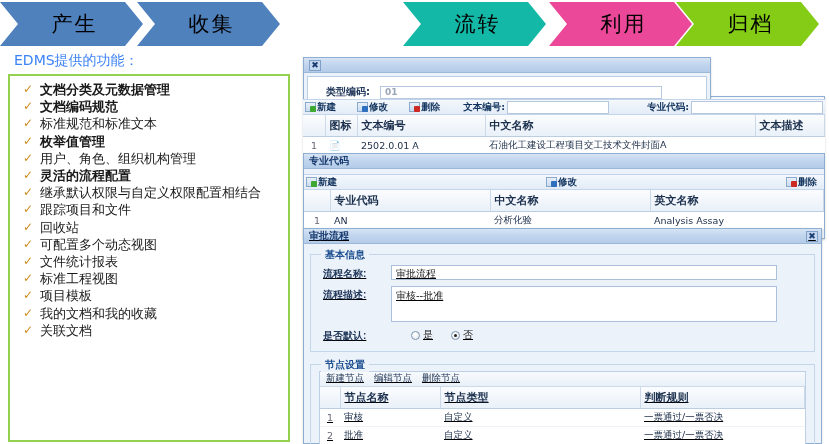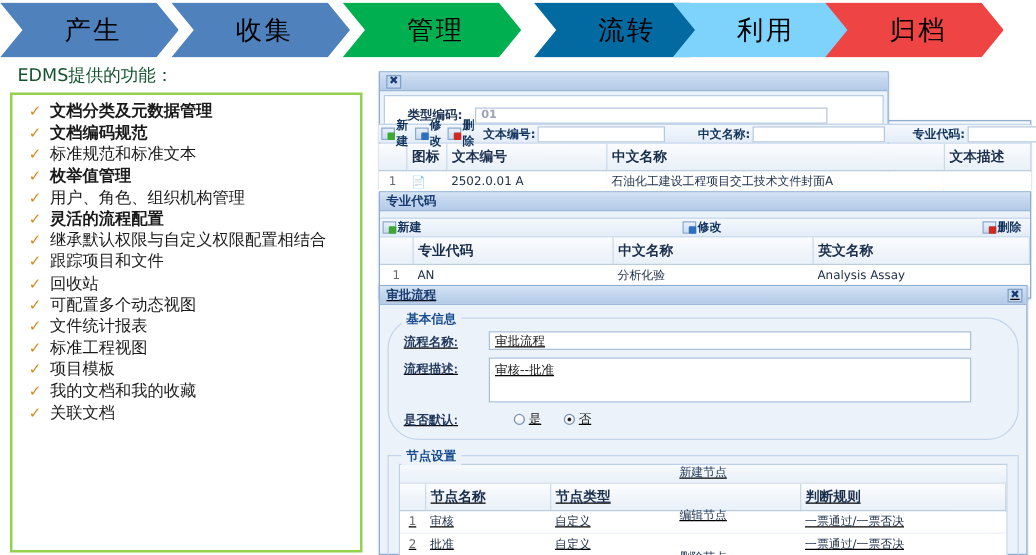--- a/index.html
+++ b/index.html
@@ -28,21 +28,21 @@
     clip-path: polygon(0 0, calc(100% - 18px) 0, 100% 50%, calc(100% - 18px) 100%, 0 100%, 18px 50%);
   }
   .chev.first { clip-path: polygon(0 0, calc(100% - 18px) 0, 100% 50%, calc(100% - 18px) 100%, 0 100%, 18px 50%); }
   .chev span { padding-left: 6px; }
 
   
   #left-panel {
     position: absolute; left: 8px; top: 52px; width: 288px;
   }
   #edms-heading {
-    font-size: 14px; color: #14532d;
+    font-size: 14px; color: #3b82f6;
     font-family: "DejaVu Sans", "Liberation Sans", sans-serif;
     margin: 0 0 4px 6px;
     letter-spacing: 0px;
   }
   #feature-box {
     border: 2px solid #94d14f;
     background: #ffffff;
     padding: 5px 6px 6px 6px;
     width: 282px;
     height: 368px;
@@ -184,50 +184,46 @@
   .rdot {
     width: 9px; height: 9px; border-radius: 50%;
     background: radial-gradient(circle at 35% 30%, #ffffff, #e2e8ef);
     border: 1px solid #7d93ad; display:inline-block; position: relative;
   }
   .rdot.on::after {
     content:''; position:absolute; left:2px; top:2px;
     width:3px; height:3px; border-radius:50%; background:#222;
   }
   .minitool {
-    display:flex; gap: 21px; align-items:center;
+    display:flex; gap: 10px; align-items:flex-start;
     height: 15px; padding: 0 6px;
     background: linear-gradient(to bottom,#f7fafd,#e9f0f8);
     border-bottom: 1px solid #cbd9e8;
     font-size: 9.5px; color:#1b2f4d;
     font-family: "DejaVu Sans", "Liberation Sans", sans-serif;
-    flex-direction: column;
   }
   .minitool span { cursor: pointer; }
 </style>
 </head>
 <body>
 
 <div id="banner">
     <div class="chev" style="left: 137px; width: 143px; background: rgb(79, 129, 189);">
       <span>收集</span>
     </div>
     <div class="chev first" style="left: 0px; width: 143px; background: rgb(79, 129, 189);">
       <span>产生</span>
     </div>
-    <div class="chev" style="left: 274px; width: 143px; background: rgb(0, 176, 80);">
-      <span>管理</span>
-    </div>
-    <div class="chev" style="left: 427px; width: 143px; background: #0369a1;">
+    <div class="chev" style="left: 403px; width: 143px; background: #14b8a6;">
       <span>流转</span>
     </div>
-    <div class="chev" style="left: 538px; width: 143px; background: #7dd3fc;">
+    <div class="chev" style="left: 549px; width: 143px; background: #ec4899;">
       <span>利用</span>
     </div>
-    <div class="chev" style="left: 660px; width: 143px; background: #ef4444; font-family: Liberation Mono, monospace;">
+    <div class="chev" style="left: 676px; width: 143px; background: #84cc16; font-family: Liberation Mono, monospace;">
       <span>归档</span>
     </div>
   </div>
 
 <div id="left-panel">
   <div id="edms-heading">EDMS提供的功能：</div>
   <div id="feature-box">
     <ul class="features" id="feature-list">
         <li class="bold">
           <span class="tick">✓</span>
@@ -321,24 +317,20 @@
       <span class="ic edit"></span>
       <span>修改</span>
     </div>
     <div class="tbtn">
       <span class="ic del"></span>
       <span>删除</span>
     </div>
     <div class="inline-field">
       <span class="lb">文本编号:</span>
       <span class="txtbox" style="width:102px;"></span>
-    </div>
-    <div class="inline-field" style="margin-left:26px;">
-      <span class="lb">中文名称:</span>
-      <span class="txtbox" style="width:106px;"></span>
     </div>
     <div class="inline-field" style="margin-left:22px;">
       <span class="lb">专业代码:</span>
       <span class="txtbox" style="width:132px;"></span>
     </div>
   </div>
   <table class="grid" id="grid-filetype">
       <thead>
         <tr>
           <th class="num" style="width: 22px;"></th>
@@ -398,21 +390,21 @@
       </tbody>
     </table>
 </div>
 
 <div class="dlg" id="dlg-workflow" style="left:303px; top:228px; width:519px; height:216px; z-index:5;text-decoration:underline;">
   <div class="dlg-title">
     <div class="t">审批流程</div>
     <div class="closebtn">✖</div>
   </div>
 
-  <div class="fset" style="margin-top:10px;border-radius:25px;">
+  <div class="fset" style="margin-top:10px;">
     <div class="legend">基本信息</div>
     <div class="frow">
       <div class="flbl">流程名称:</div>
       <div class="inp" style="width:386px;height:15px;line-height:11px;">审批流程</div>
     </div>
     <div class="frow">
       <div class="flbl">流程描述:</div>
       <div class="inp" style="width:386px;height:36px;">审核--批准</div>
     </div>
     <div class="frow" style="margin-bottom:0;">

